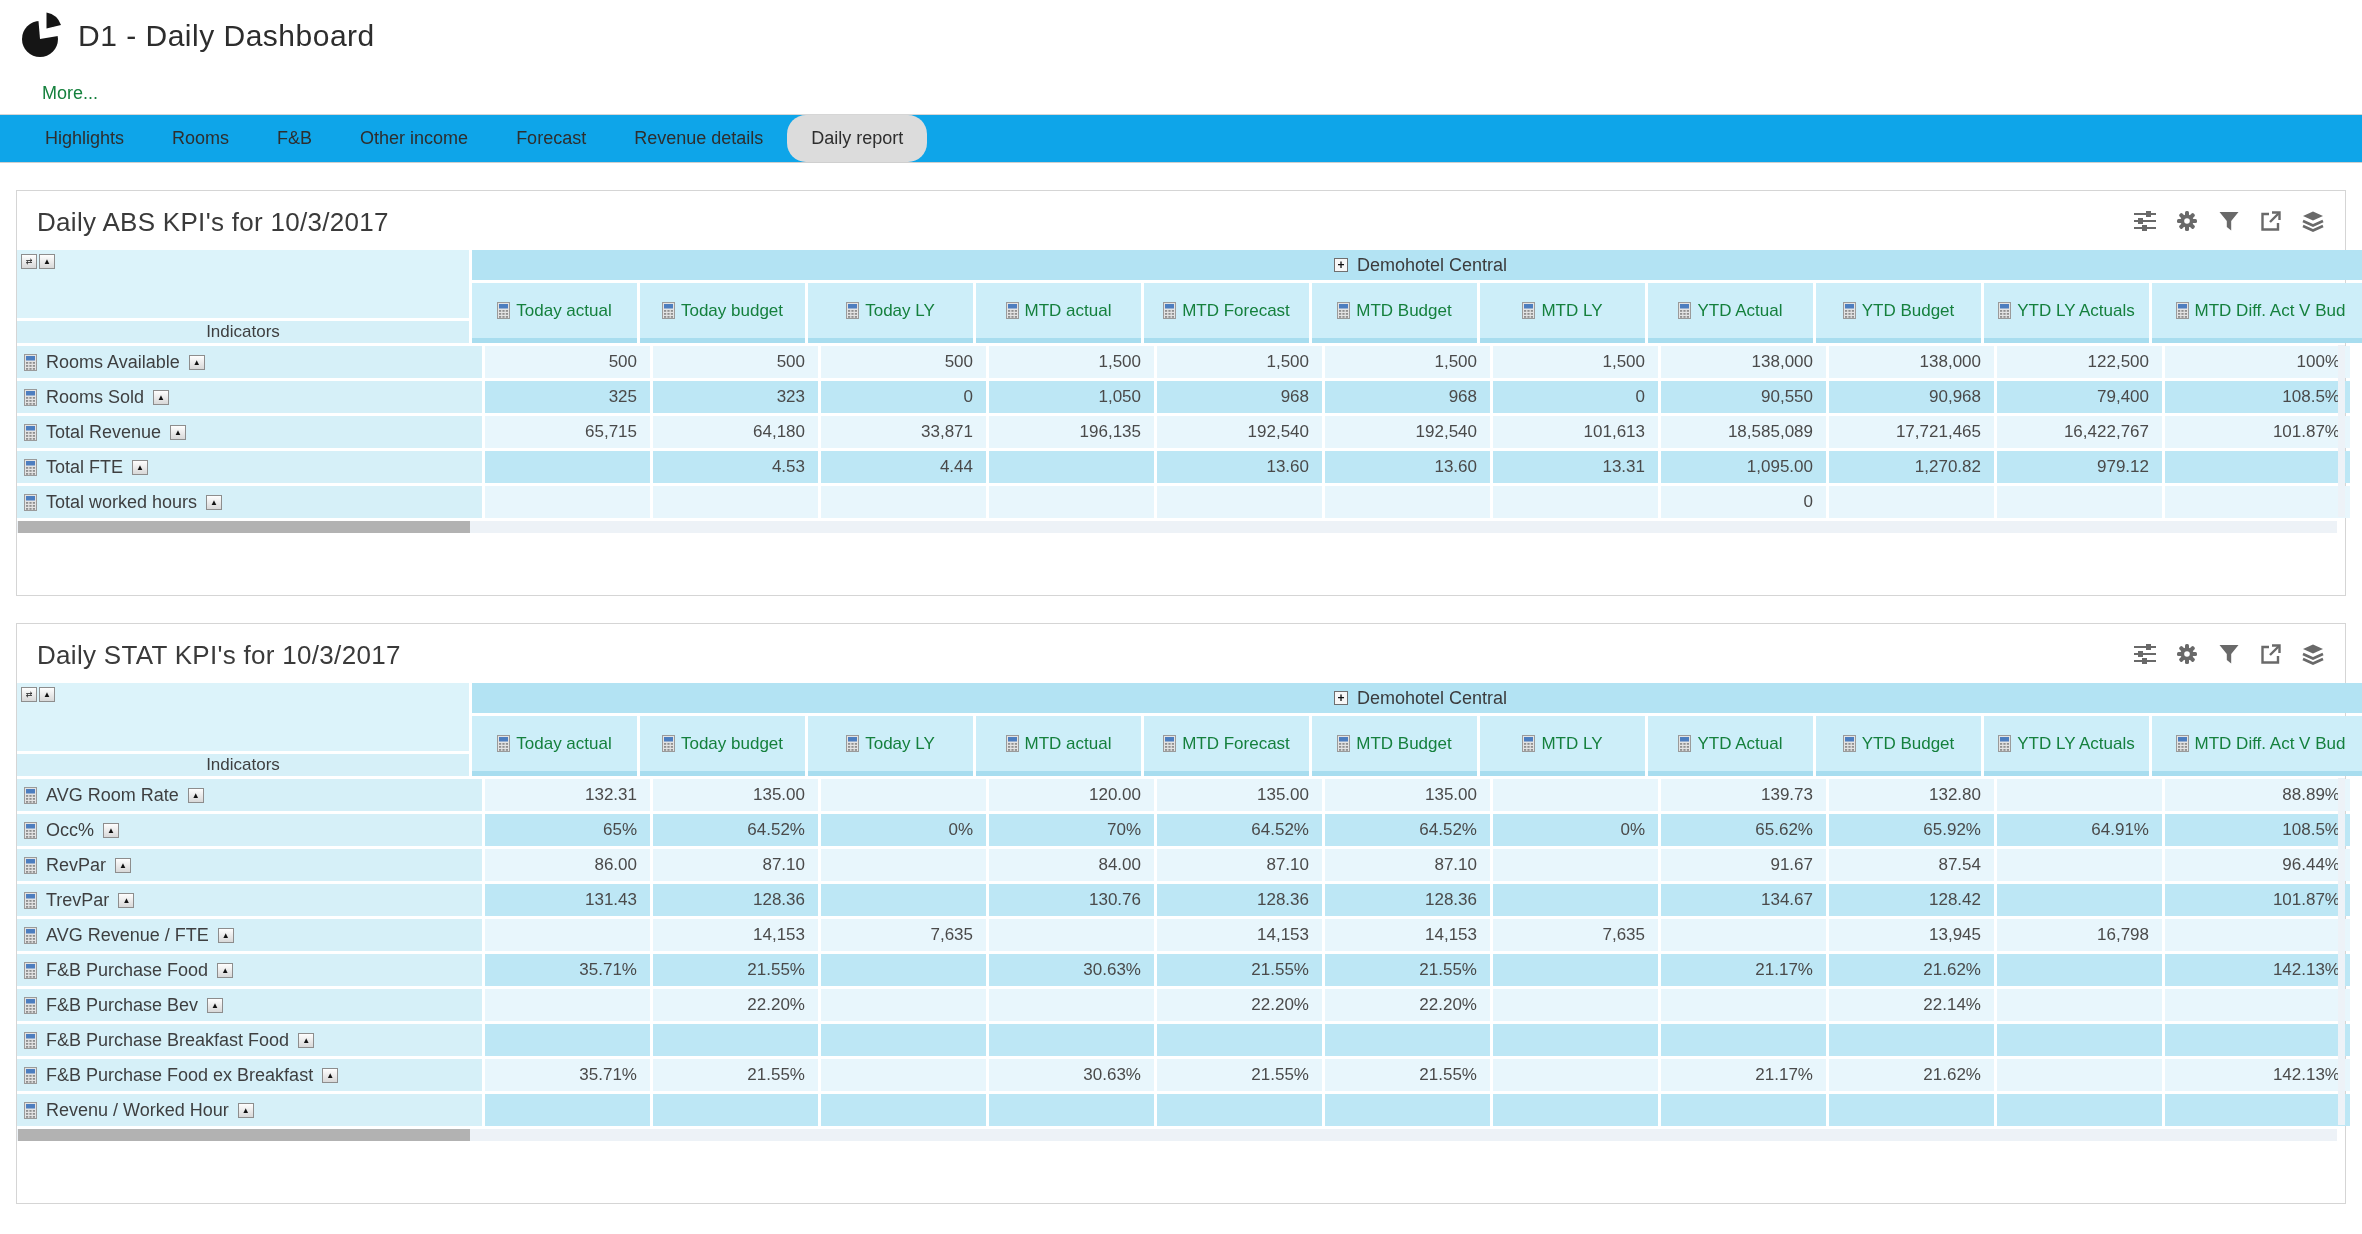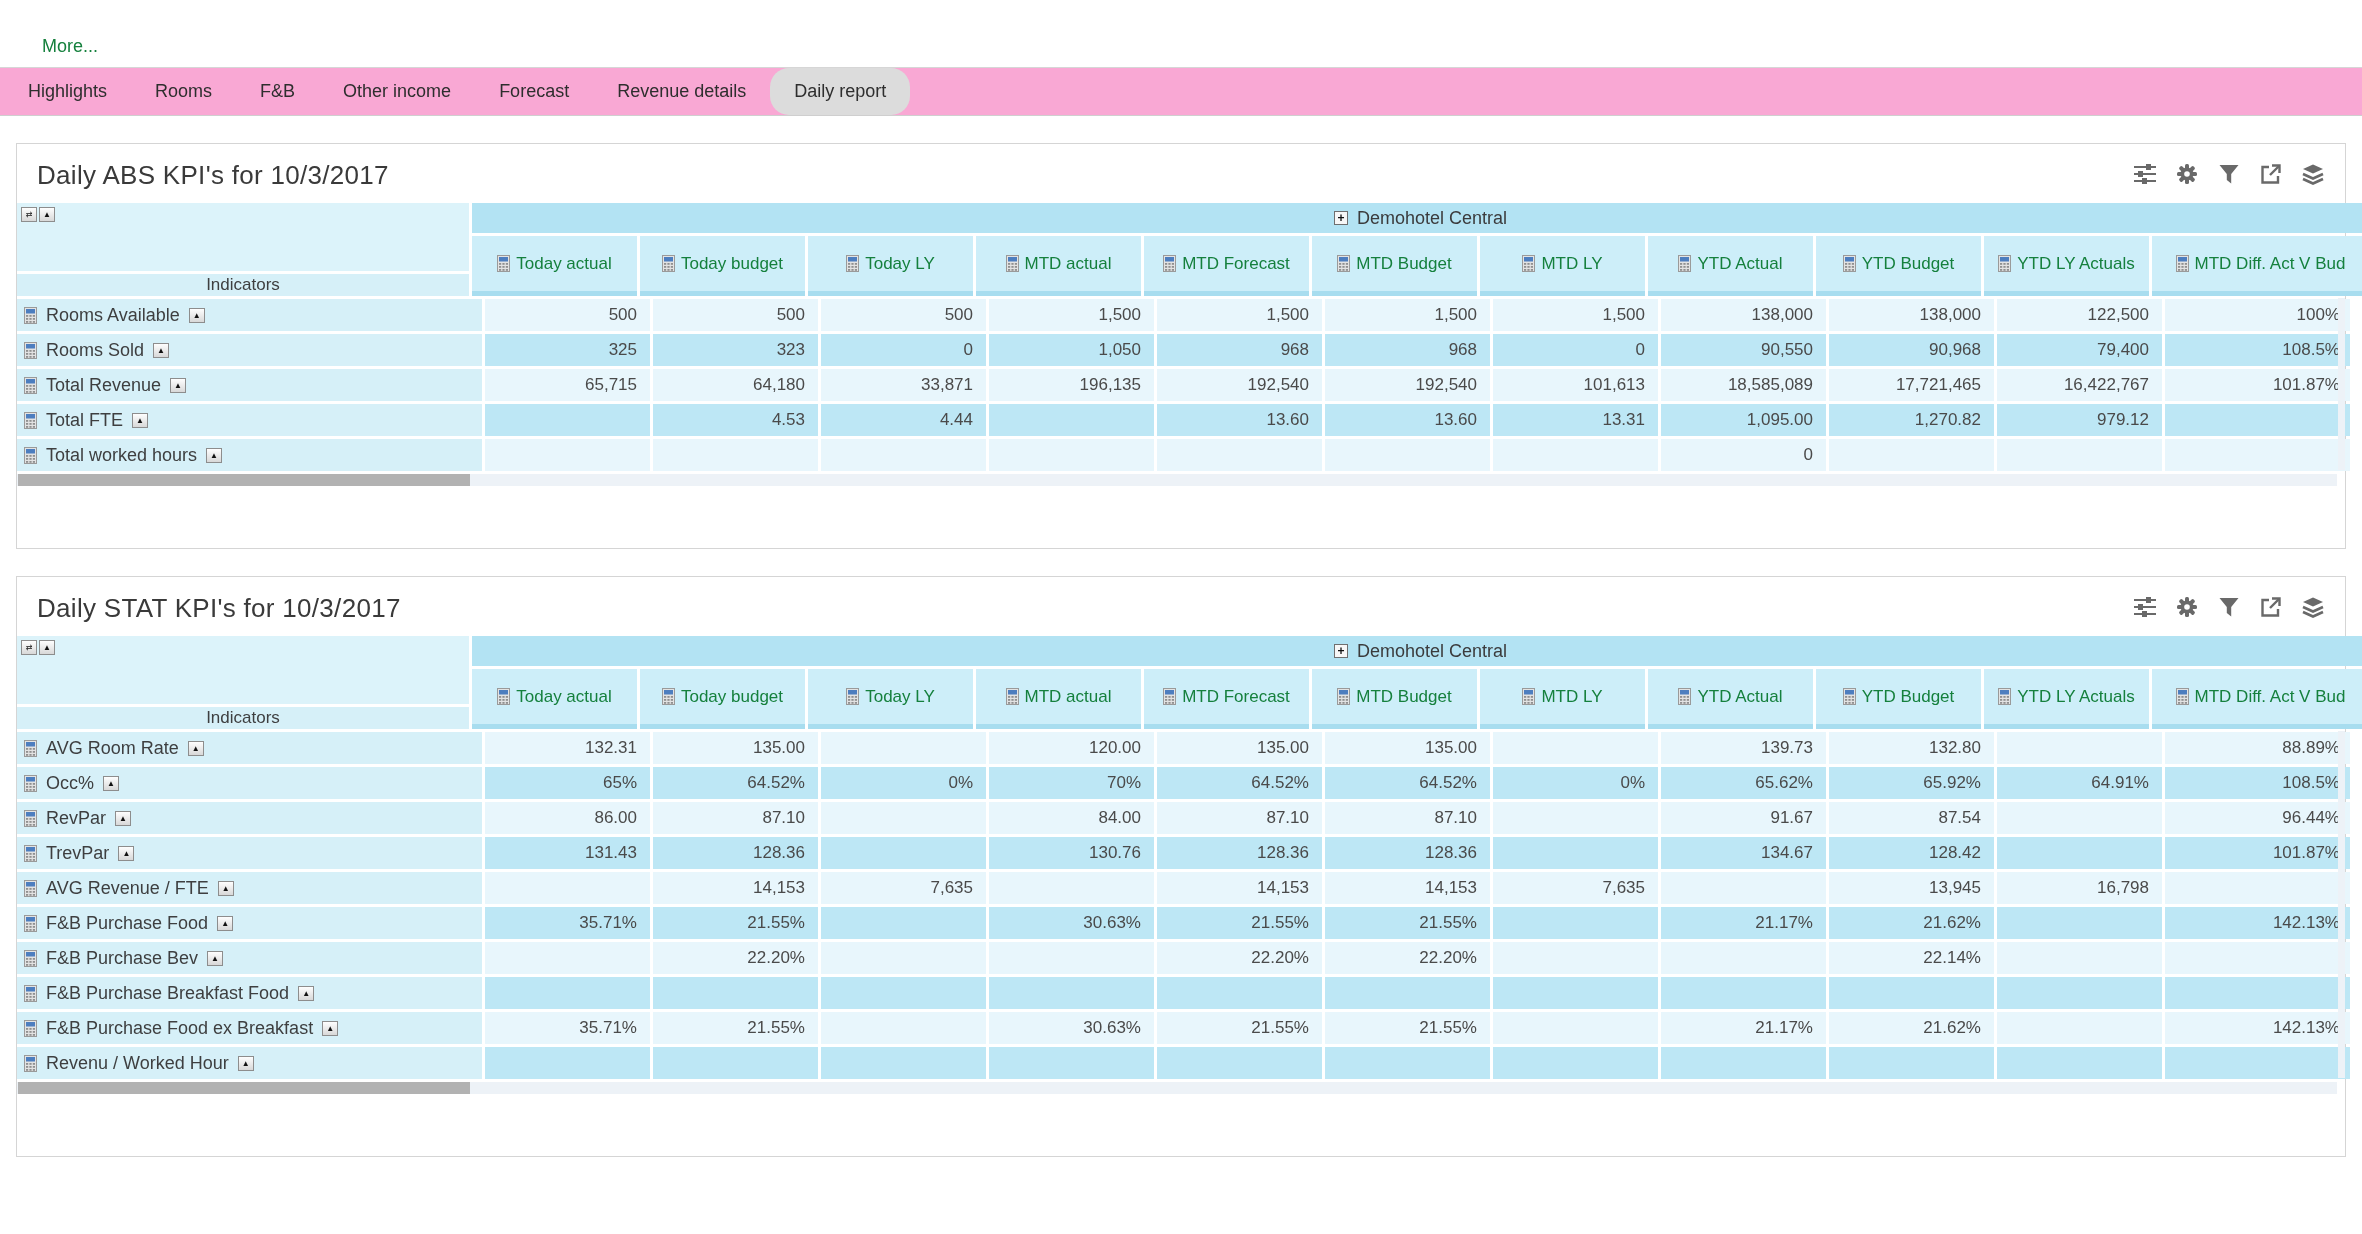--- a/index.html
+++ b/index.html
@@ -3,22 +3,22 @@
 <meta charset="utf-8">
 <style>
   html,body{margin:0;padding:0;background:#fff;width:2362px;height:1234px;overflow:hidden;
     font-family:"Liberation Sans", sans-serif;color:#3b3b3b;}
   
   .app-header{padding:12px 0 0 20px;}
   .title-row{display:flex;align-items:center;gap:14px;}
   .app-title{font-size:30px;font-weight:500;color:#2d2d2d;letter-spacing:.5px;margin:0;}
   .more-link{margin:24px 16px 10px 22px;font-size:18px;color:#15803d;cursor:pointer;width:fit-content;}
   
-  .tab-bar{height:47px;background:#f9a8d4;border-top:1px solid #d6d6d6;border-bottom:1px solid #cfcfcf;
-    display:flex;align-items:stretch;padding-left:4px;}
+  .tab-bar{height:47px;background:#0ea5e9;border-top:1px solid #d6d6d6;border-bottom:1px solid #cfcfcf;
+    display:flex;align-items:stretch;padding-left:21px;}
   .tab{line-height:47px;padding:0 24px;font-size:18px;color:#2e2e2e;cursor:pointer;white-space:nowrap;}
   .tab.active{background:#dcdcdc;border-radius:19px;}
   
   .panel{margin:27px 16px 0 16px;border:1px solid #d5d5d5;background:#fff;}
   .panel-header{display:flex;justify-content:space-between;padding:16px 20px 12px 20px;}
   .panel-title{font-size:26px;font-weight:500;color:#3a3a3a;margin:0;letter-spacing:.3px;}
   .panel-toolbar{display:flex;gap:18px;align-items:center;}
   .tbicon{width:24px;height:24px;cursor:pointer;}
   
   .ptable{position:relative;}
@@ -54,20 +54,30 @@
   .calc{display:inline-flex;flex:none;}
   
   .hscroll{margin-top:3px;height:12px;width:2320px;background:#edf2f7;position:relative;}
   .hthumb{position:absolute;left:1px;top:0;height:12px;width:452px;background:#b2b2b2;cursor:grab;}
   .panel-bottom{height:62px;}
 </style>
 </head>
 <body>
 
 <header class="app-header">
+  <div class="title-row">
+    <span style="display:inline-flex;">
+      <svg width="44" height="47" viewBox="0 0 44 47">
+        <circle cx="20" cy="27" r="18" fill="#151515"></circle>
+        <path d="M20 27 L18 3 L44 23 Z" fill="#ffffff"></path>
+        <path d="M26.5 16.5 L26.5 0.5 A19 19 0 0 1 41 13 Z" fill="#151515"></path>
+      </svg>
+    </span>
+    <h1 class="app-title">D1 - Daily Dashboard</h1>
+  </div>
   <div class="more-link">More...</div>
 </header>
 
 <nav class="tab-bar">
     <div class="tab">Highlights</div>
     <div class="tab">Rooms</div>
     <div class="tab">F&amp;B</div>
     <div class="tab">Other income</div>
     <div class="tab">Forecast</div>
     <div class="tab">Revenue details</div>

